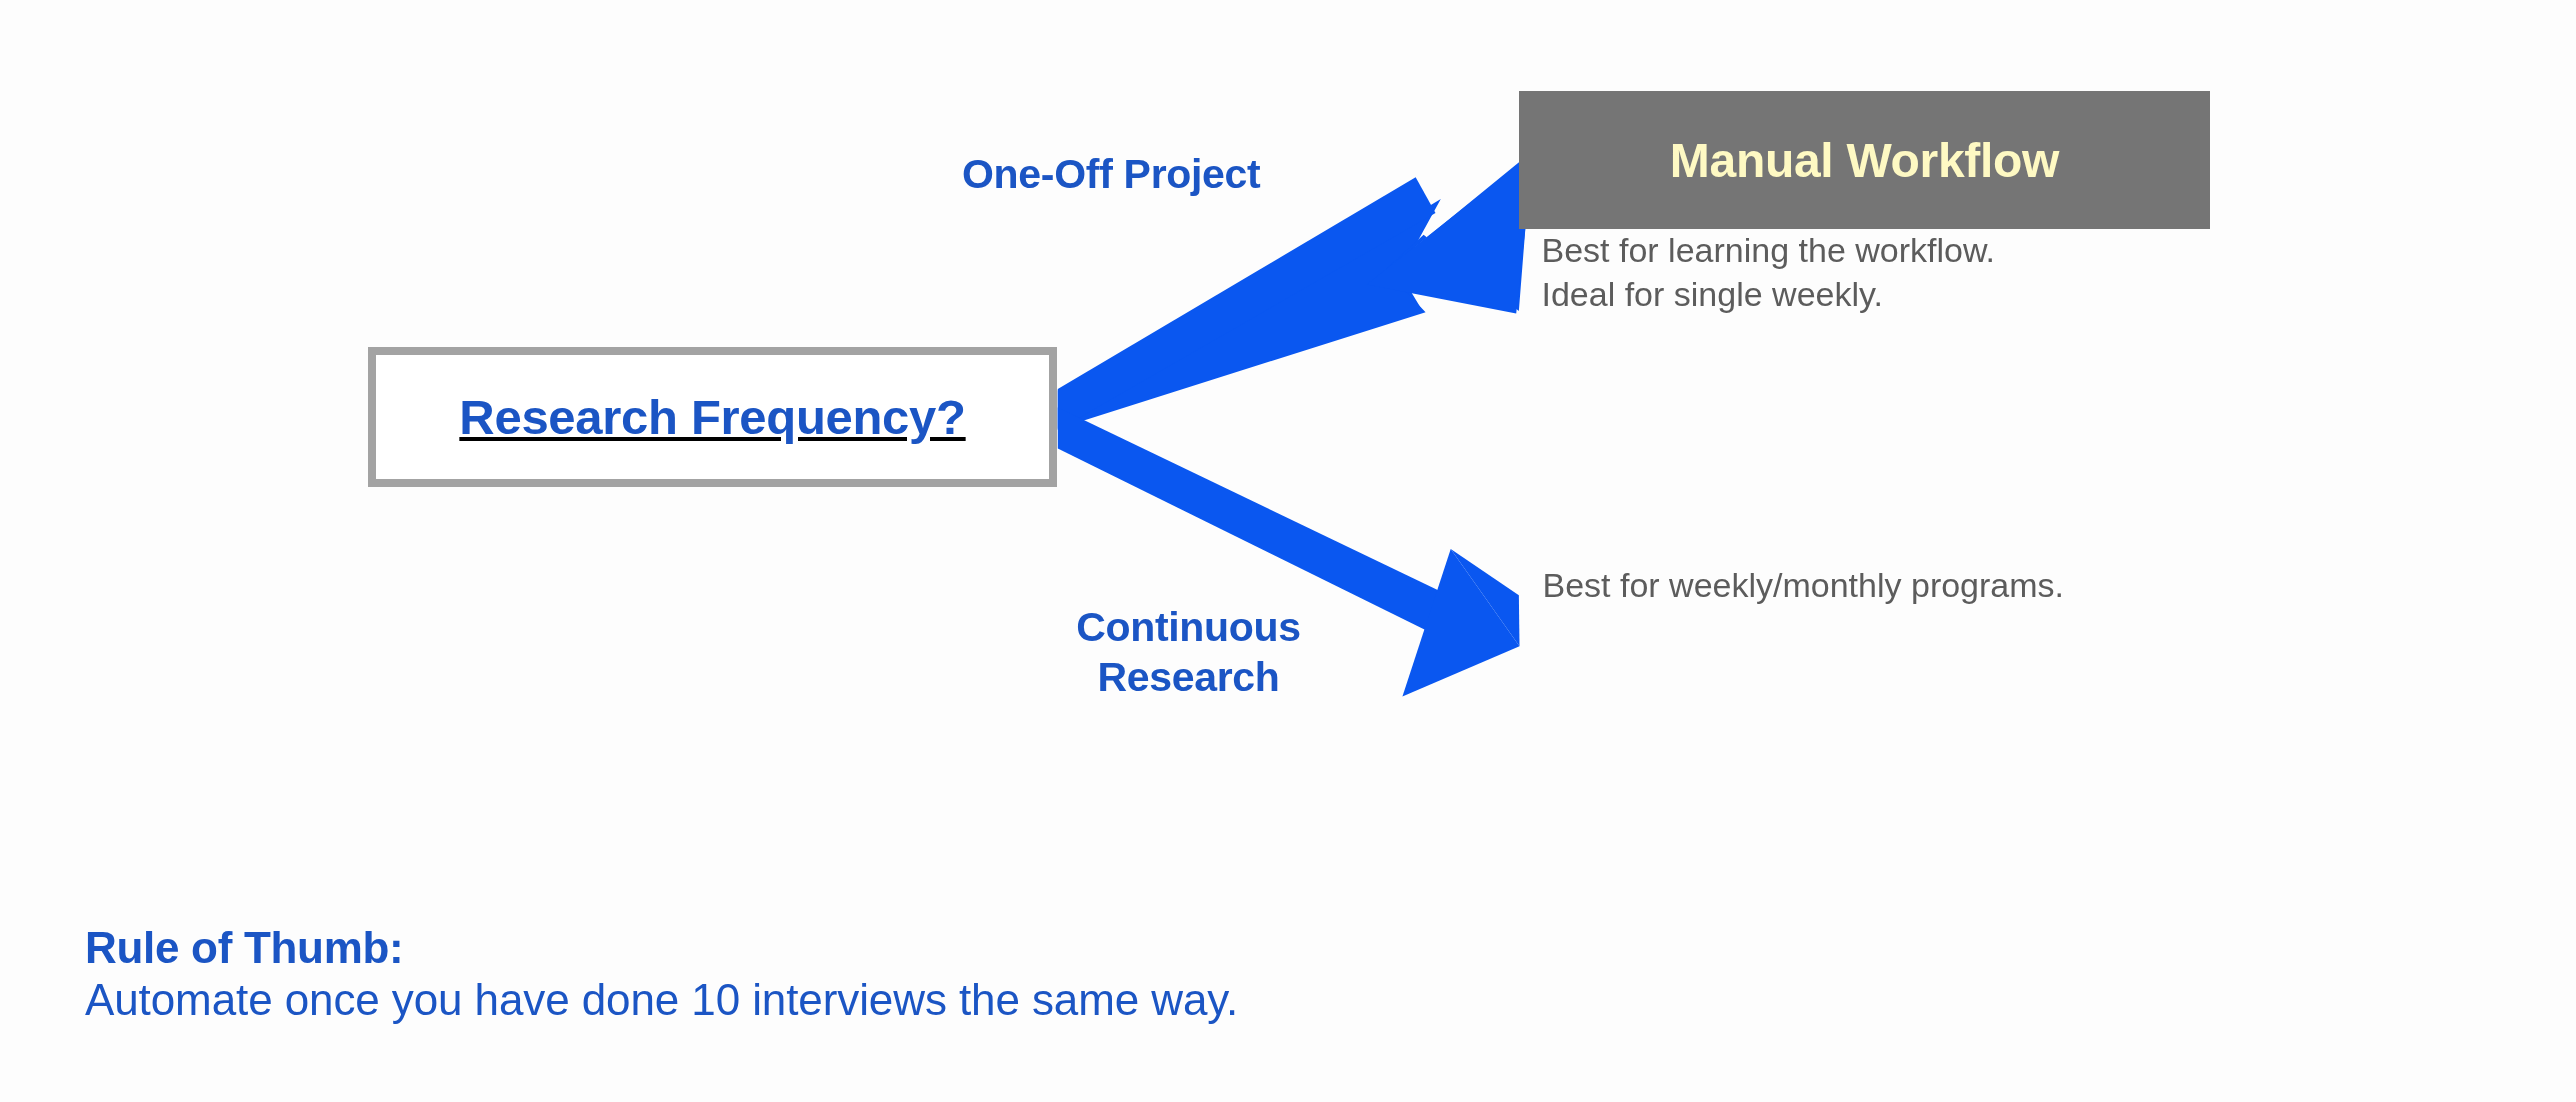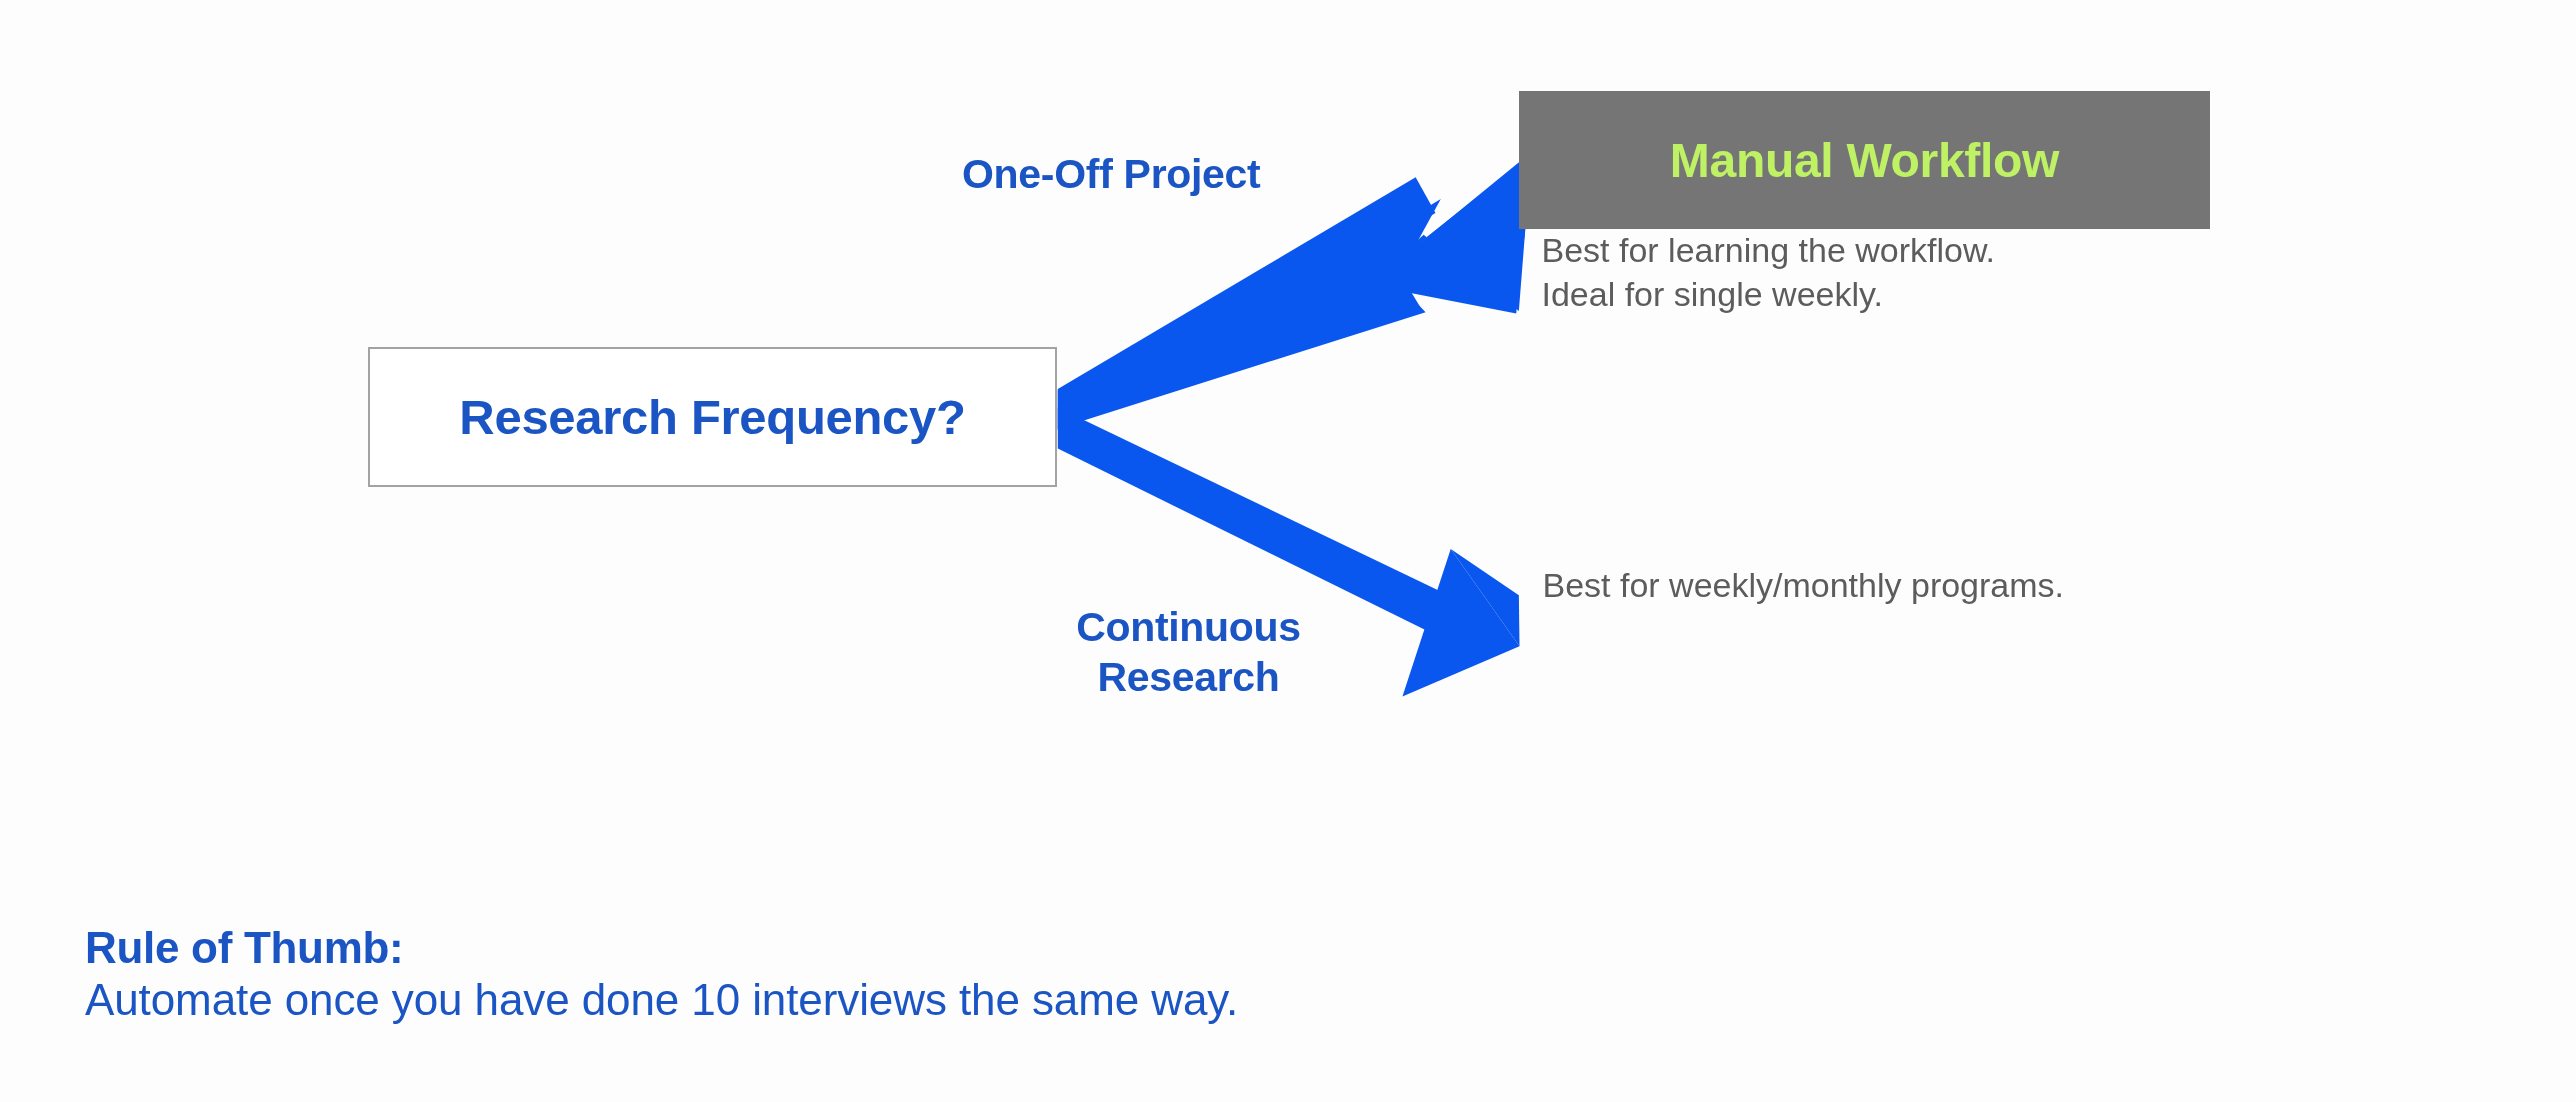--- a/index.html
+++ b/index.html
@@ -20,25 +20,26 @@
   }
 
   
   .decision-node {
     position: absolute;
     left: 368px;
     top: 347px;
     width: 689px;
     height: 140px;
     box-sizing: border-box;
-    border: 2px solid #a3a3a3;
+    border: 8px solid #a3a3a3;
     background: #ffffff;
     display: flex;
     align-items: center;
     justify-content: center;
+    text-decoration: underline;
   }
   .decision-node-label {
     font-size: 49px;
     font-weight: bold;
     color: #1b55c4;
     letter-spacing: -0.3px;
     white-space: nowrap;
   }
 
   
@@ -49,21 +50,21 @@
     box-sizing: border-box;
     display: flex;
     align-items: center;
     justify-content: center;
     width: 691px;
     height: 138px;
   }
   .outcome-header-label {
     font-size: 48px;
     font-weight: bold;
-    color: #bef264;
+    color: #fef9c3;
     letter-spacing: -0.3px;
     white-space: nowrap;
   }
   .outcome-header.manual  { background: #757575; }
   .outcome-header.agent   { background: #0a57f0; }
 
   .outcome-desc {
     margin-left: 22.5px;
     font-size: 34px;
     line-height: 1.28;

